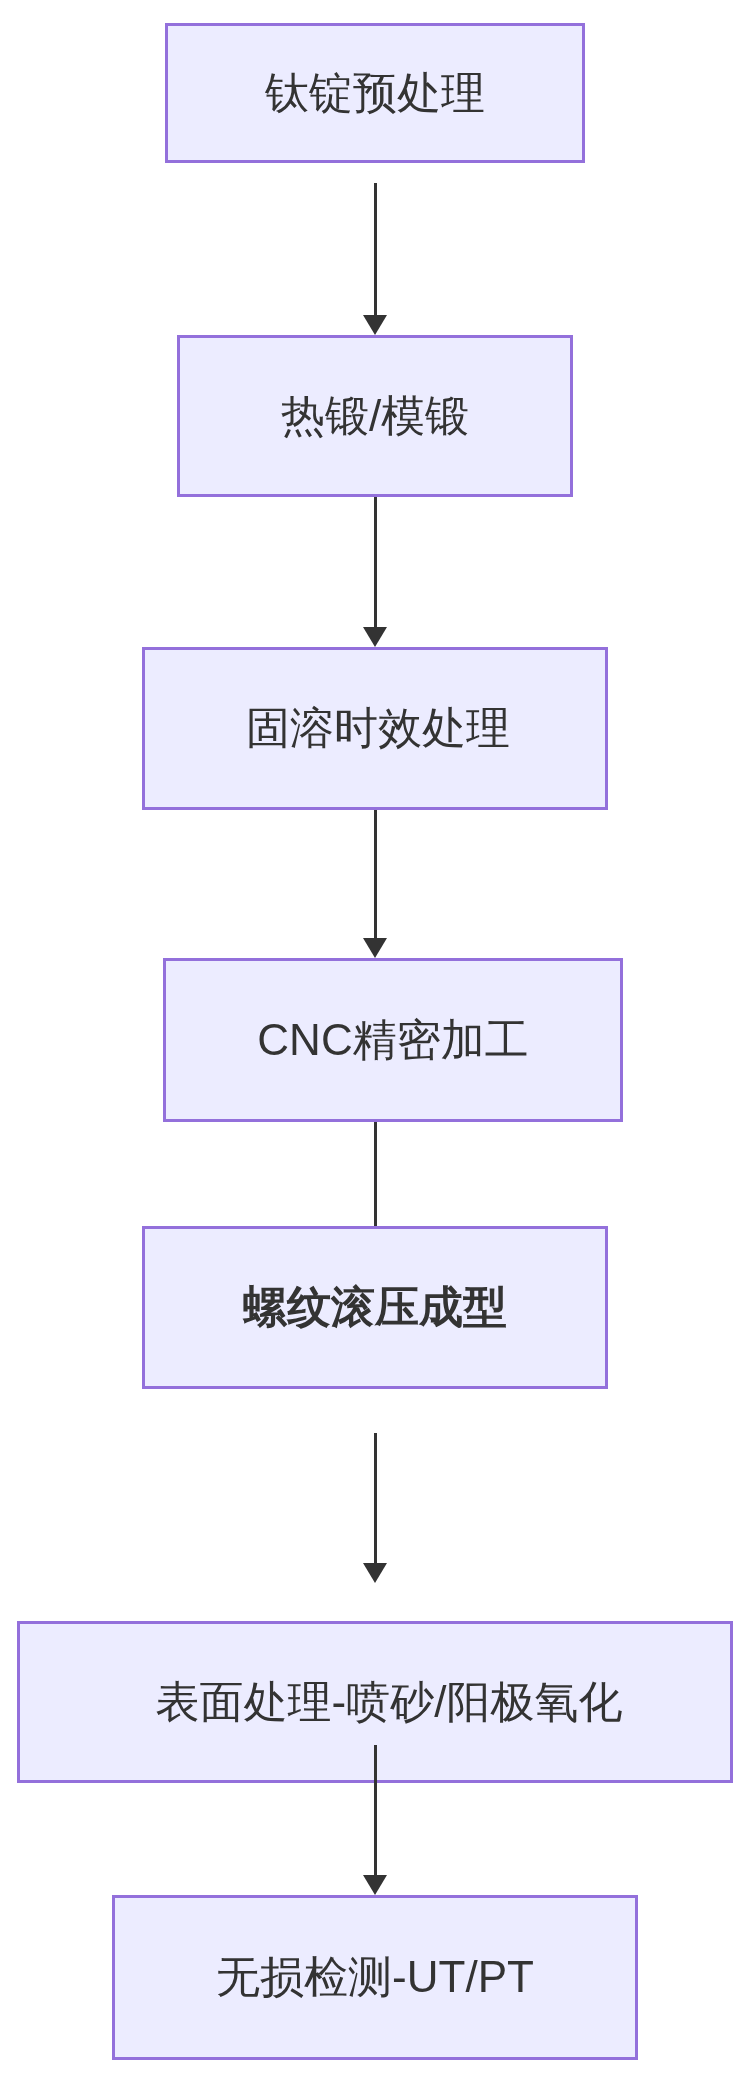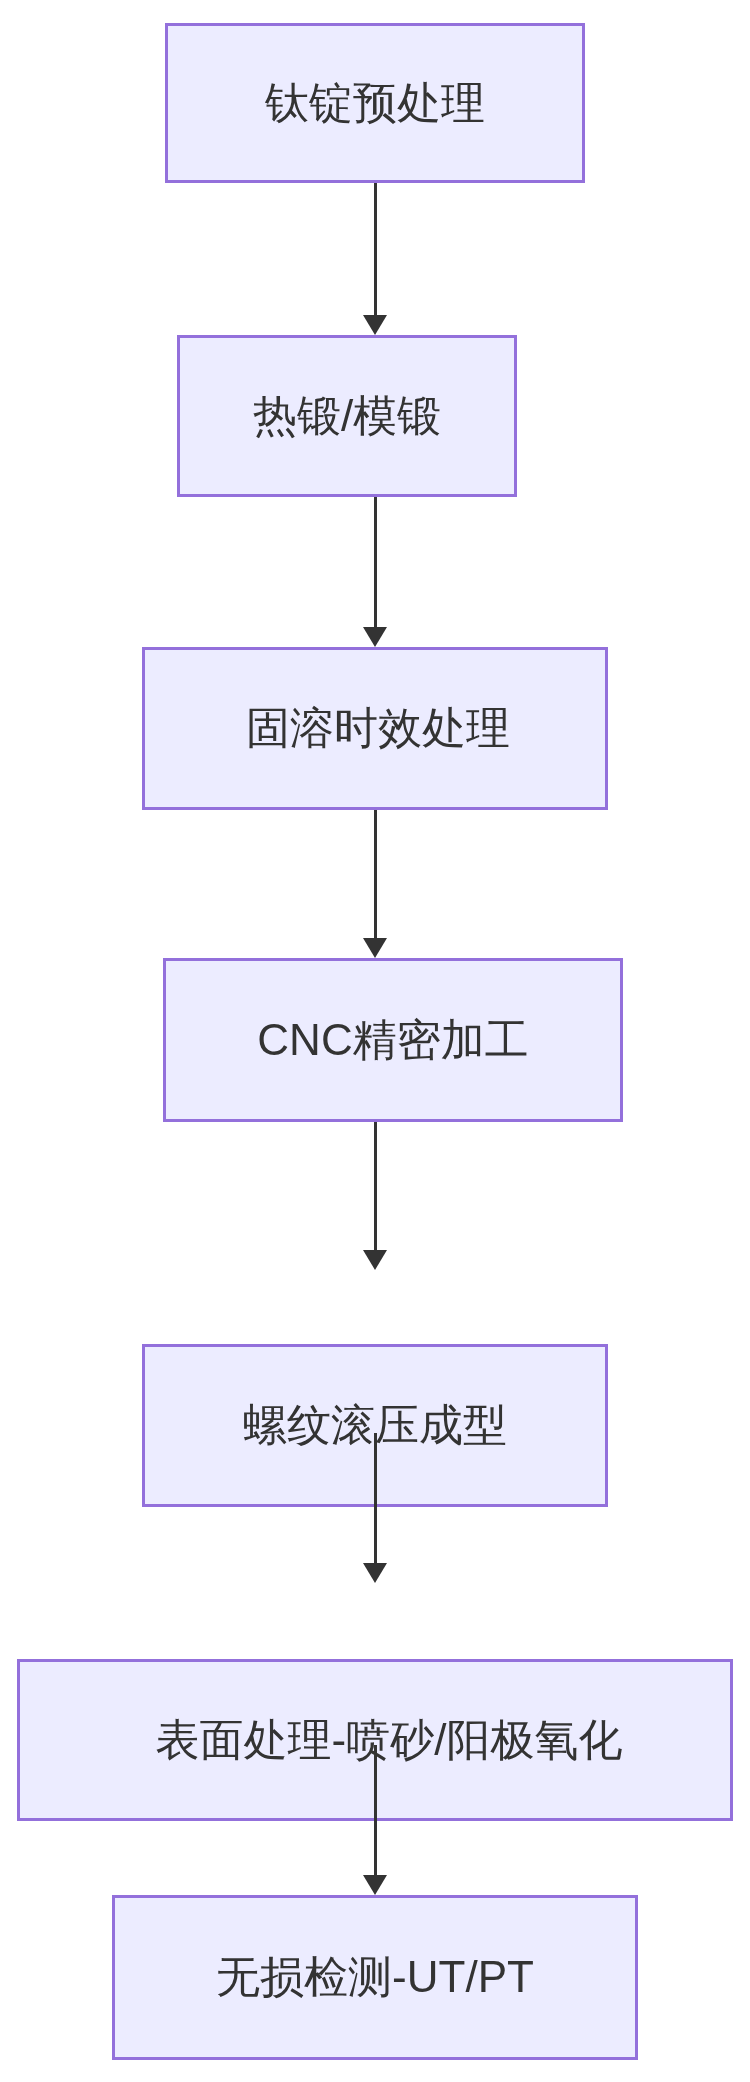--- a/index.html
+++ b/index.html
@@ -45,26 +45,26 @@
     background: var(--arrow, #333333);
   }
   .arrow-head {
     width: 0;
     height: 0;
     border-left: 12px solid transparent;
     border-right: 12px solid transparent;
     border-top: 20px solid var(--arrow, #333333);
   }
   
-  .n1 { top: 23px;   left: 165px; width: 420px; height: 160px; }
-  .n2 { top: 335px;  left: 177px; width: 340px; height: 162px; }
+  .n1 { top: 23px;   left: 165px; width: 420px; height: 140px; }
+  .n2 { top: 335px;  left: 177px; width: 396px; height: 162px; }
   .n3 { top: 647px;  left: 142px; width: 466px; height: 163px; padding-left: 6px; }
   .n4 { top: 958px;  left: 163px; width: 460px; height: 164px; }
-  .n5 { top: 1344px; left: 142px; width: 466px; height: 163px; }
-  .n6 { top: 1659px; left: 17px;  width: 716px; height: 162px; padding-left: 28px; }
+  .n5 { top: 1226px; left: 142px; width: 466px; height: 163px; font-weight: bold; }
+  .n6 { top: 1621px; left: 17px;  width: 716px; height: 162px; padding-left: 28px; }
   .n7 { top: 1895px; left: 112px; width: 526px; height: 165px; align-items: center; }
   
   .a1 { top: 183px;  height: 152px; }
   .a2 { top: 497px;  height: 150px; }
   .a3 { top: 810px;  height: 148px; }
   .a4 { top: 1122px; height: 148px; }
   .a5 { top: 1433px; height: 150px; }
   .a6 { top: 1745px; height: 150px; }
 </style>
 </head>

